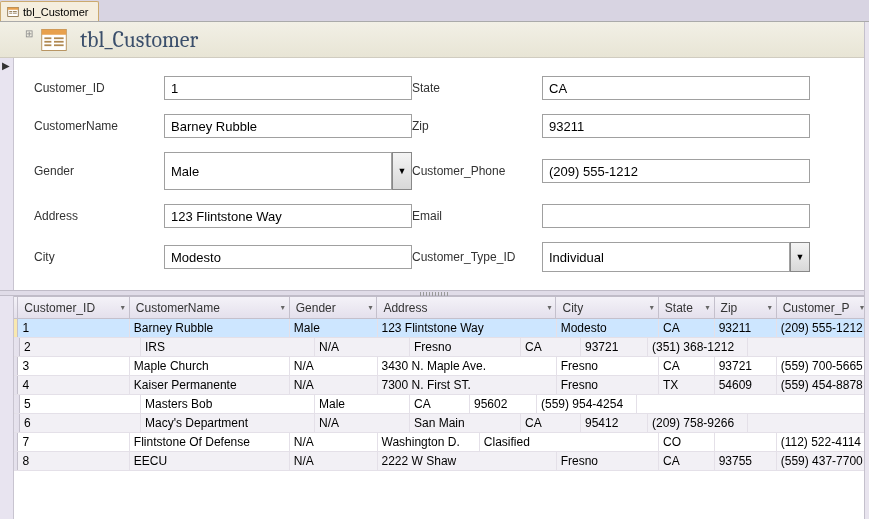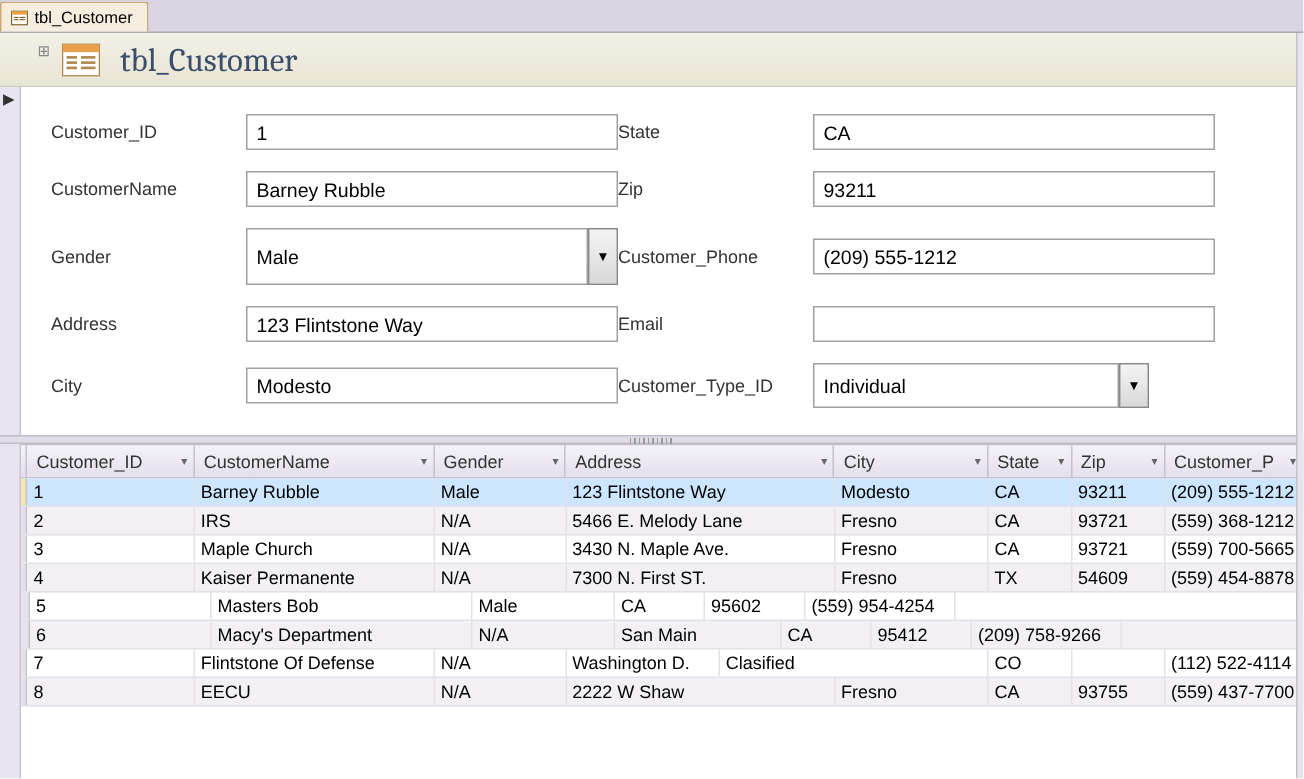--- a/index.html
+++ b/index.html
@@ -21,21 +21,21 @@
 .rec-selector { position: absolute; left: 0; top: 58px; width: 14px; bottom: 0; background: #e8e4f0; border-right: 1px solid #c8c4d0; }
 .rec-selector .arrow { position:absolute; top:2px; left:2px; font-size:10px; color:#333;}
 
 
 .form-body { padding: 18px 20px 18px 34px; display: grid; grid-template-columns: 130px 248px 130px 268px; column-gap: 0; row-gap: 14px; align-items: center; }
 .form-label { font-size: 12px; color: #333; }
 .form-input { border: 1px solid #a0a0a0; height: 24px; padding: 2px 6px; font-size: 13px; background: #fff; display:flex; align-items:center; width: 248px;}
 .form-input.wide { width: 268px; }
 .combo-btn { width: 20px; height: 24px; border: 1px solid #888; background: linear-gradient(#f4f4f4,#d8d8d8); display:flex; align-items:center; justify-content:center; cursor:pointer;}
 .combo-wrap { display:flex; width:248px; }
-.combo-wrap.wide { width:224px; }
+.combo-wrap.wide { width:268px; }
 .combo-wrap .form-input { flex:1; width:auto; }
 
 
 .splitter { height: 6px; background: #e0dce8; border-top:1px solid #c0bcc8; border-bottom:1px solid #c0bcc8; position:relative;}
 .splitter .grip { position:absolute; left:50%; top:1px; width:30px; height:4px; transform:translateX(-50%); background:repeating-linear-gradient(90deg,#999,#999 1px,transparent 1px,transparent 3px);}
 
 
 .datasheet { border-top: 1px solid #c0bcc8; }
 .ds-header { display:flex; background:linear-gradient(#f4f2f8,#e4e0ec); border-bottom:1px solid #c4c0cc; height:22px;}
 .ds-rowhead { width:20px; border-right:1px solid #c4c0cc; background:linear-gradient(#f4f2f8,#e4e0ec);}
@@ -181,25 +181,24 @@
         <div class="ds-cell c-city">Modesto</div>
         <div class="ds-cell c-state">CA</div>
         <div class="ds-cell c-zip">93211</div>
         <div class="ds-cell c-phone">(209) 555-1212</div>
       </div>
       <div class="ds-row alt">
         <div class="ds-rowsel"></div>
         <div class="ds-cell c-id">2</div>
         <div class="ds-cell c-name">IRS</div>
         <div class="ds-cell c-gender">N/A</div>
-        <div class="ds-cell c-addr">5466 E. Melody Lane</div>
         <div class="ds-cell c-city">Fresno</div>
         <div class="ds-cell c-state">CA</div>
         <div class="ds-cell c-zip">93721</div>
-        <div class="ds-cell c-phone">(559) 368-1212</div>
+        <div class="ds-cell c-phone">(351) 368-1212</div>
       </div>
       <div class="ds-row">
         <div class="ds-rowsel"></div>
         <div class="ds-cell c-id">3</div>
         <div class="ds-cell c-name">Maple Church</div>
         <div class="ds-cell c-gender">N/A</div>
         <div class="ds-cell c-addr">3430 N. Maple Ave.</div>
         <div class="ds-cell c-city">Fresno</div>
         <div class="ds-cell c-state">CA</div>
         <div class="ds-cell c-zip">93721</div>

